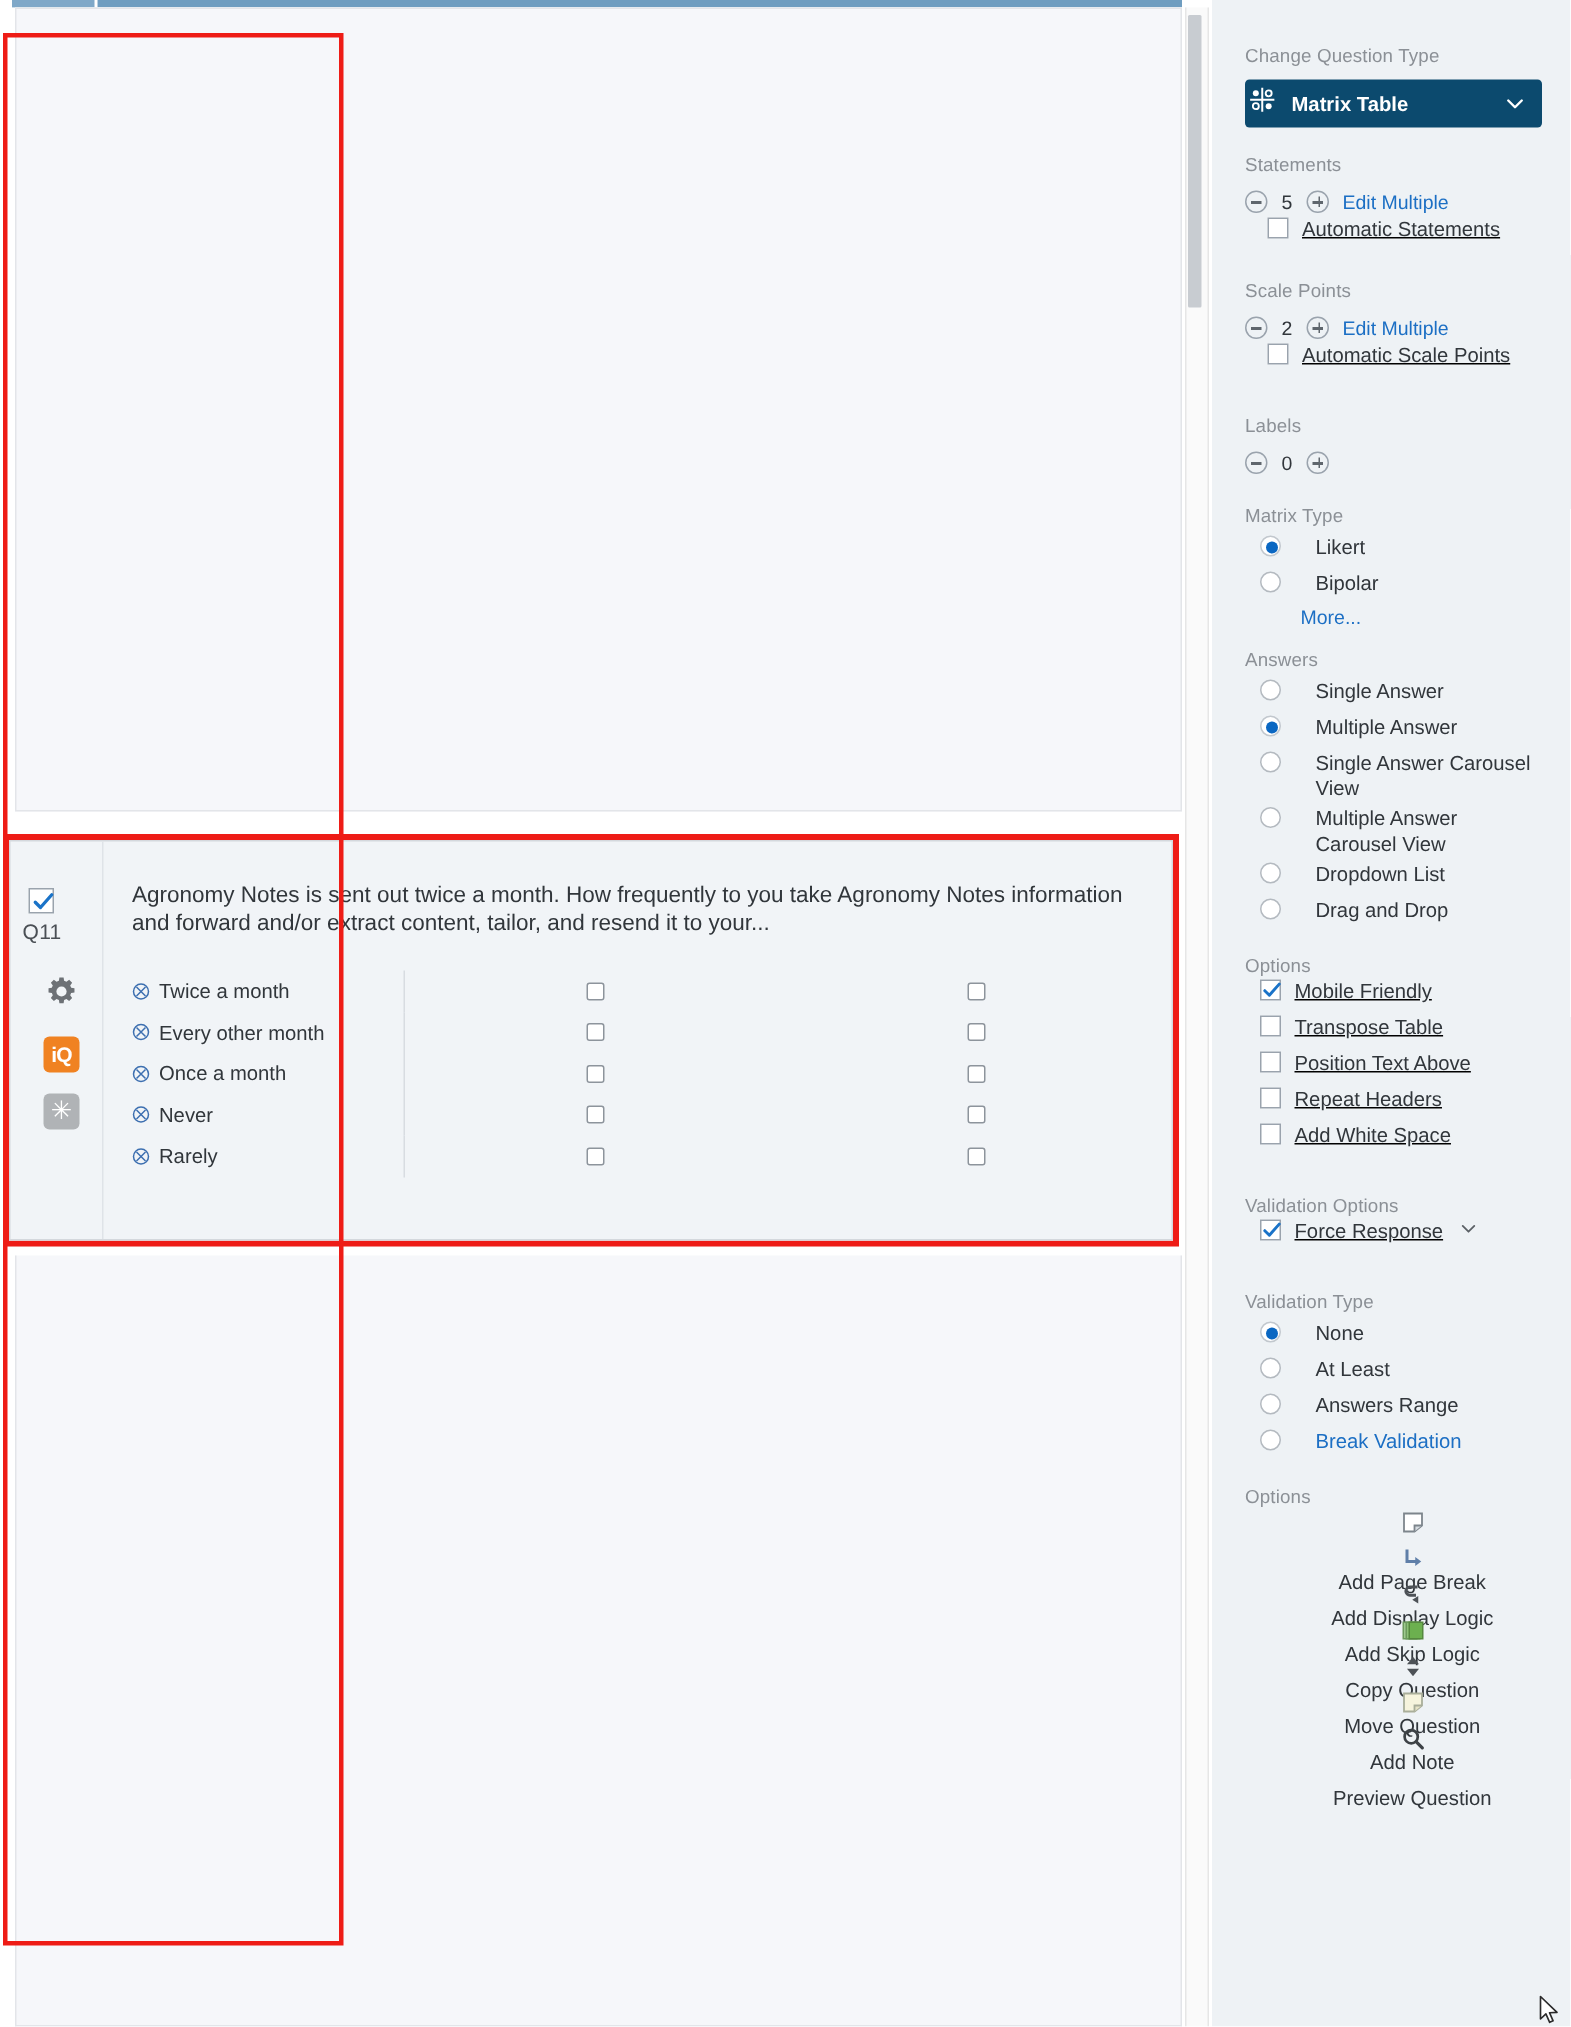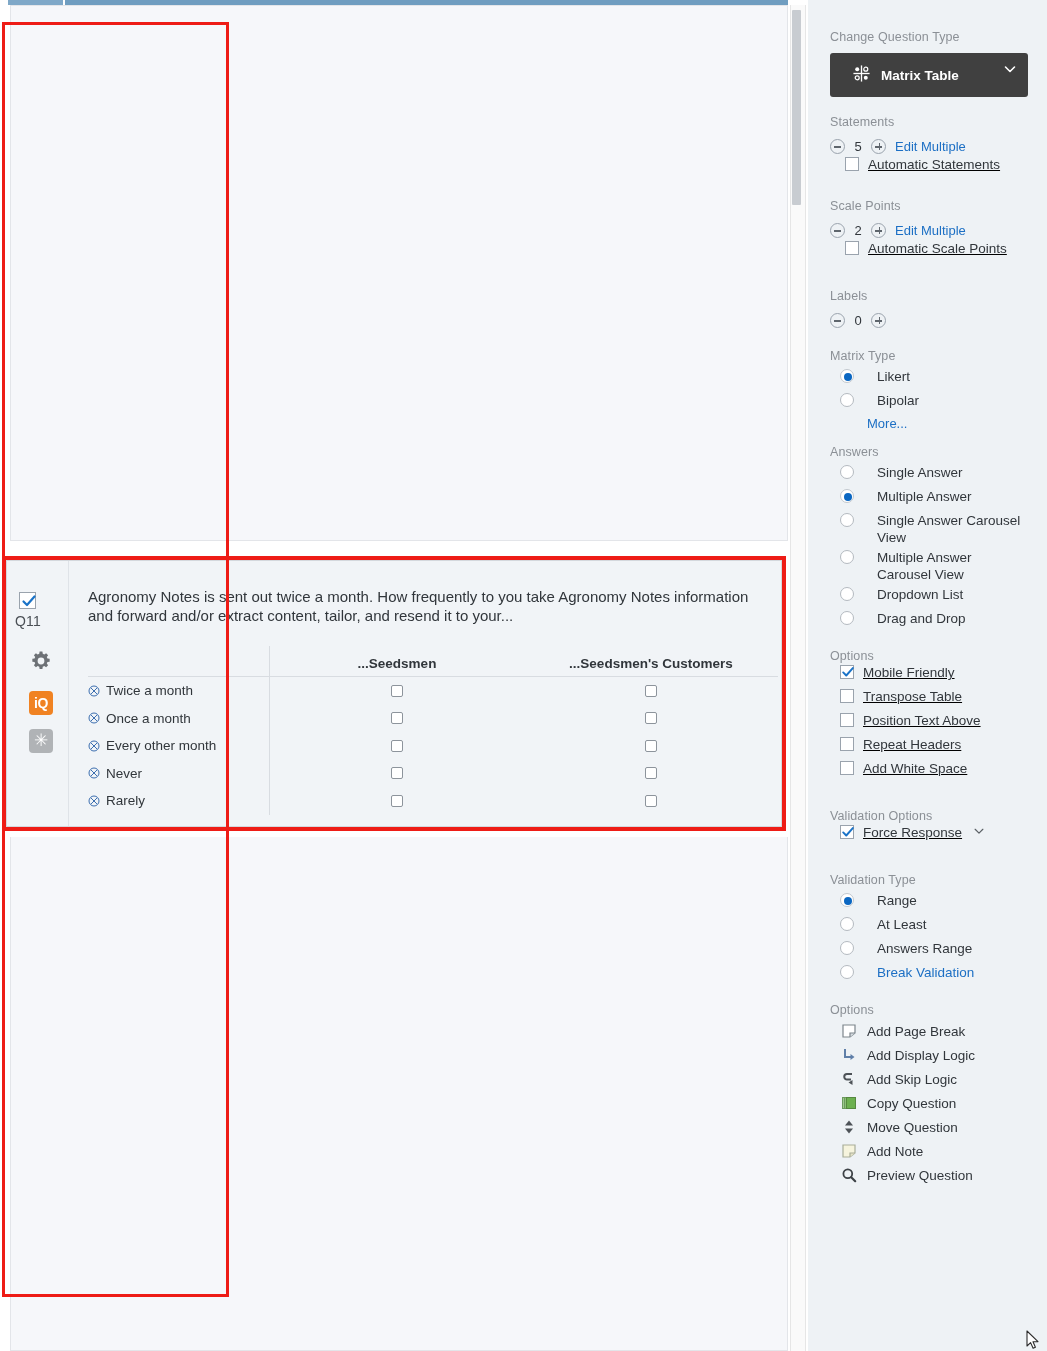--- a/index.html
+++ b/index.html
@@ -109,22 +109,22 @@
     border:3px solid #ee1c16;
   }
   .props {
     position:absolute; left:811px; top:22px; width:231px; height:1275px;
     padding:8px 0 0 0;
   }
   .sec-label {
     font-size:12.5px; color:#8b9096; padding:0 0 2px 19px; letter-spacing:.1px;
   }
   .green-btn {
-    margin:7px 14px 0 19px; height:44px; background:#404040; border-radius:3px;
-    display:flex; align-items:center; padding:0 22px; color:#fff;
+    margin:7px 14px 0 19px; height:32px; background:#0c4a6e; border-radius:3px;
+    display:flex; align-items:center; padding:0 2px; color:#fff;
     position:relative;
   }
   .green-btn .gb-label { font-size:13.5px; font-weight:bold; margin-left:10px; }
   .green-btn .chev { position:absolute; right:11px; top:9px; }
 
   .stepper { display:flex; align-items:center; gap:9px; padding:4px 0 0 19px; height:26px;}
   .circle-btn { width:15px; height:15px; border-radius:50%; border:1px solid #9aa3ad; position:relative; }
   .circle-btn i { position:absolute; background:#5f666d; }
   .circle-btn .h { left:3px; top:6.5px; width:7px; height:1.5px; }
   .circle-btn .v { left:6.5px; top:3px; width:1.5px; height:7px; }
@@ -144,21 +144,21 @@
                    border-radius:50%; background:#0a67c2; }
   .rad-row span { font-size:13.5px; color:#31363b; line-height:17px; padding-top:3px; }
   .rad-row span.blue { color:#1c6fc4; }
 
   .more-link { padding-left:56px; font-size:13px; color:#1c6fc4; line-height:22px; }
 
   .gap-s { height:10px; }
   .gap-m { height:18px; }
   .gap-l { height:24px; }
 
-  .act-row { display:flex; align-items:center; gap:10px; padding-left:30px; height:24px; }
+  .act-row { display:flex; align-items:center; gap:24px; padding-left:30px; height:24px;flex-direction:column; }
   .act-row span { font-size:13.5px; color:#31363b; }
   .act-ic { width:16px; height:16px; flex:0 0 16px; }
 
   .cursor { position:absolute; left:1026px; top:1330px; }
 </style>
 </head>
 <body>
 
 <div id="root">
 
@@ -192,25 +192,20 @@
 
           <div class="q-ic iq">iQ</div>
           <div class="q-ic ast">✳</div>
         </div>
 
         <div class="q-body">
           <div class="q-text">Agronomy Notes is sent out twice a month.  How frequently to you take Agronomy Notes information and forward and/or extract content, tailor, and resend it to your...</div>
         </div>
 
         <div class="matrix">
-          <div class="m-head">
-            <div class="m-lbl-col"></div>
-            <div class="m-col">...Seedsmen</div>
-            <div class="m-col">...Seedsmen's Customers</div>
-          </div>
 
           <div class="m-row">
             <div class="m-lbl-col">
               <span class="del-ic">
                 <svg width="12" height="12" viewBox="0 0 12 12">
                     <circle cx="6" cy="6" r="5" fill="none" stroke="#3d6fb0" stroke-width="1"></circle>
                     <path d="M3 3 L9 9 M9 3 L3 9" stroke="#3d6fb0" stroke-width="1"></path>
                   </svg>
               </span>
               <span>Twice a month</span>
@@ -224,39 +219,39 @@
           </div>
 
           <div class="m-row">
             <div class="m-lbl-col">
               <span class="del-ic">
                 <svg width="12" height="12" viewBox="0 0 12 12">
                     <circle cx="6" cy="6" r="5" fill="none" stroke="#3d6fb0" stroke-width="1"></circle>
                     <path d="M3 3 L9 9 M9 3 L3 9" stroke="#3d6fb0" stroke-width="1"></path>
                   </svg>
               </span>
-              <span>Once a month</span>
+              <span>Every other month</span>
             </div>
             <div class="m-col">
                 <span class="cbx"></span>
               </div>
             <div class="m-col">
                 <span class="cbx"></span>
               </div>
           </div>
 
           <div class="m-row">
             <div class="m-lbl-col">
               <span class="del-ic">
                 <svg width="12" height="12" viewBox="0 0 12 12">
                     <circle cx="6" cy="6" r="5" fill="none" stroke="#3d6fb0" stroke-width="1"></circle>
                     <path d="M3 3 L9 9 M9 3 L3 9" stroke="#3d6fb0" stroke-width="1"></path>
                   </svg>
               </span>
-              <span>Every other month</span>
+              <span>Once a month</span>
             </div>
             <div class="m-col">
                 <span class="cbx"></span>
               </div>
             <div class="m-col">
                 <span class="cbx"></span>
               </div>
           </div>
 
           <div class="m-row">
@@ -467,21 +462,21 @@
             <path d="M2.5 5 L7 9.5 L11.5 5" stroke="#5b6166" stroke-width="1.4" fill="none" stroke-linecap="round" stroke-linejoin="round"></path>
           </svg>
       </span>
     </div>
 
     <div class="gap-l"></div>
 
     <div class="sec-label">Validation Type</div>
     <div class="rad-row">
       <span class="rad on"></span>
-      <span>Range</span>
+      <span>None</span>
     </div>
     <div class="rad-row">
       <span class="rad"></span>
       <span>At Least</span>
     </div>
     <div class="rad-row">
       <span class="rad"></span>
       <span>Answers Range</span>
     </div>
     <div class="rad-row">

